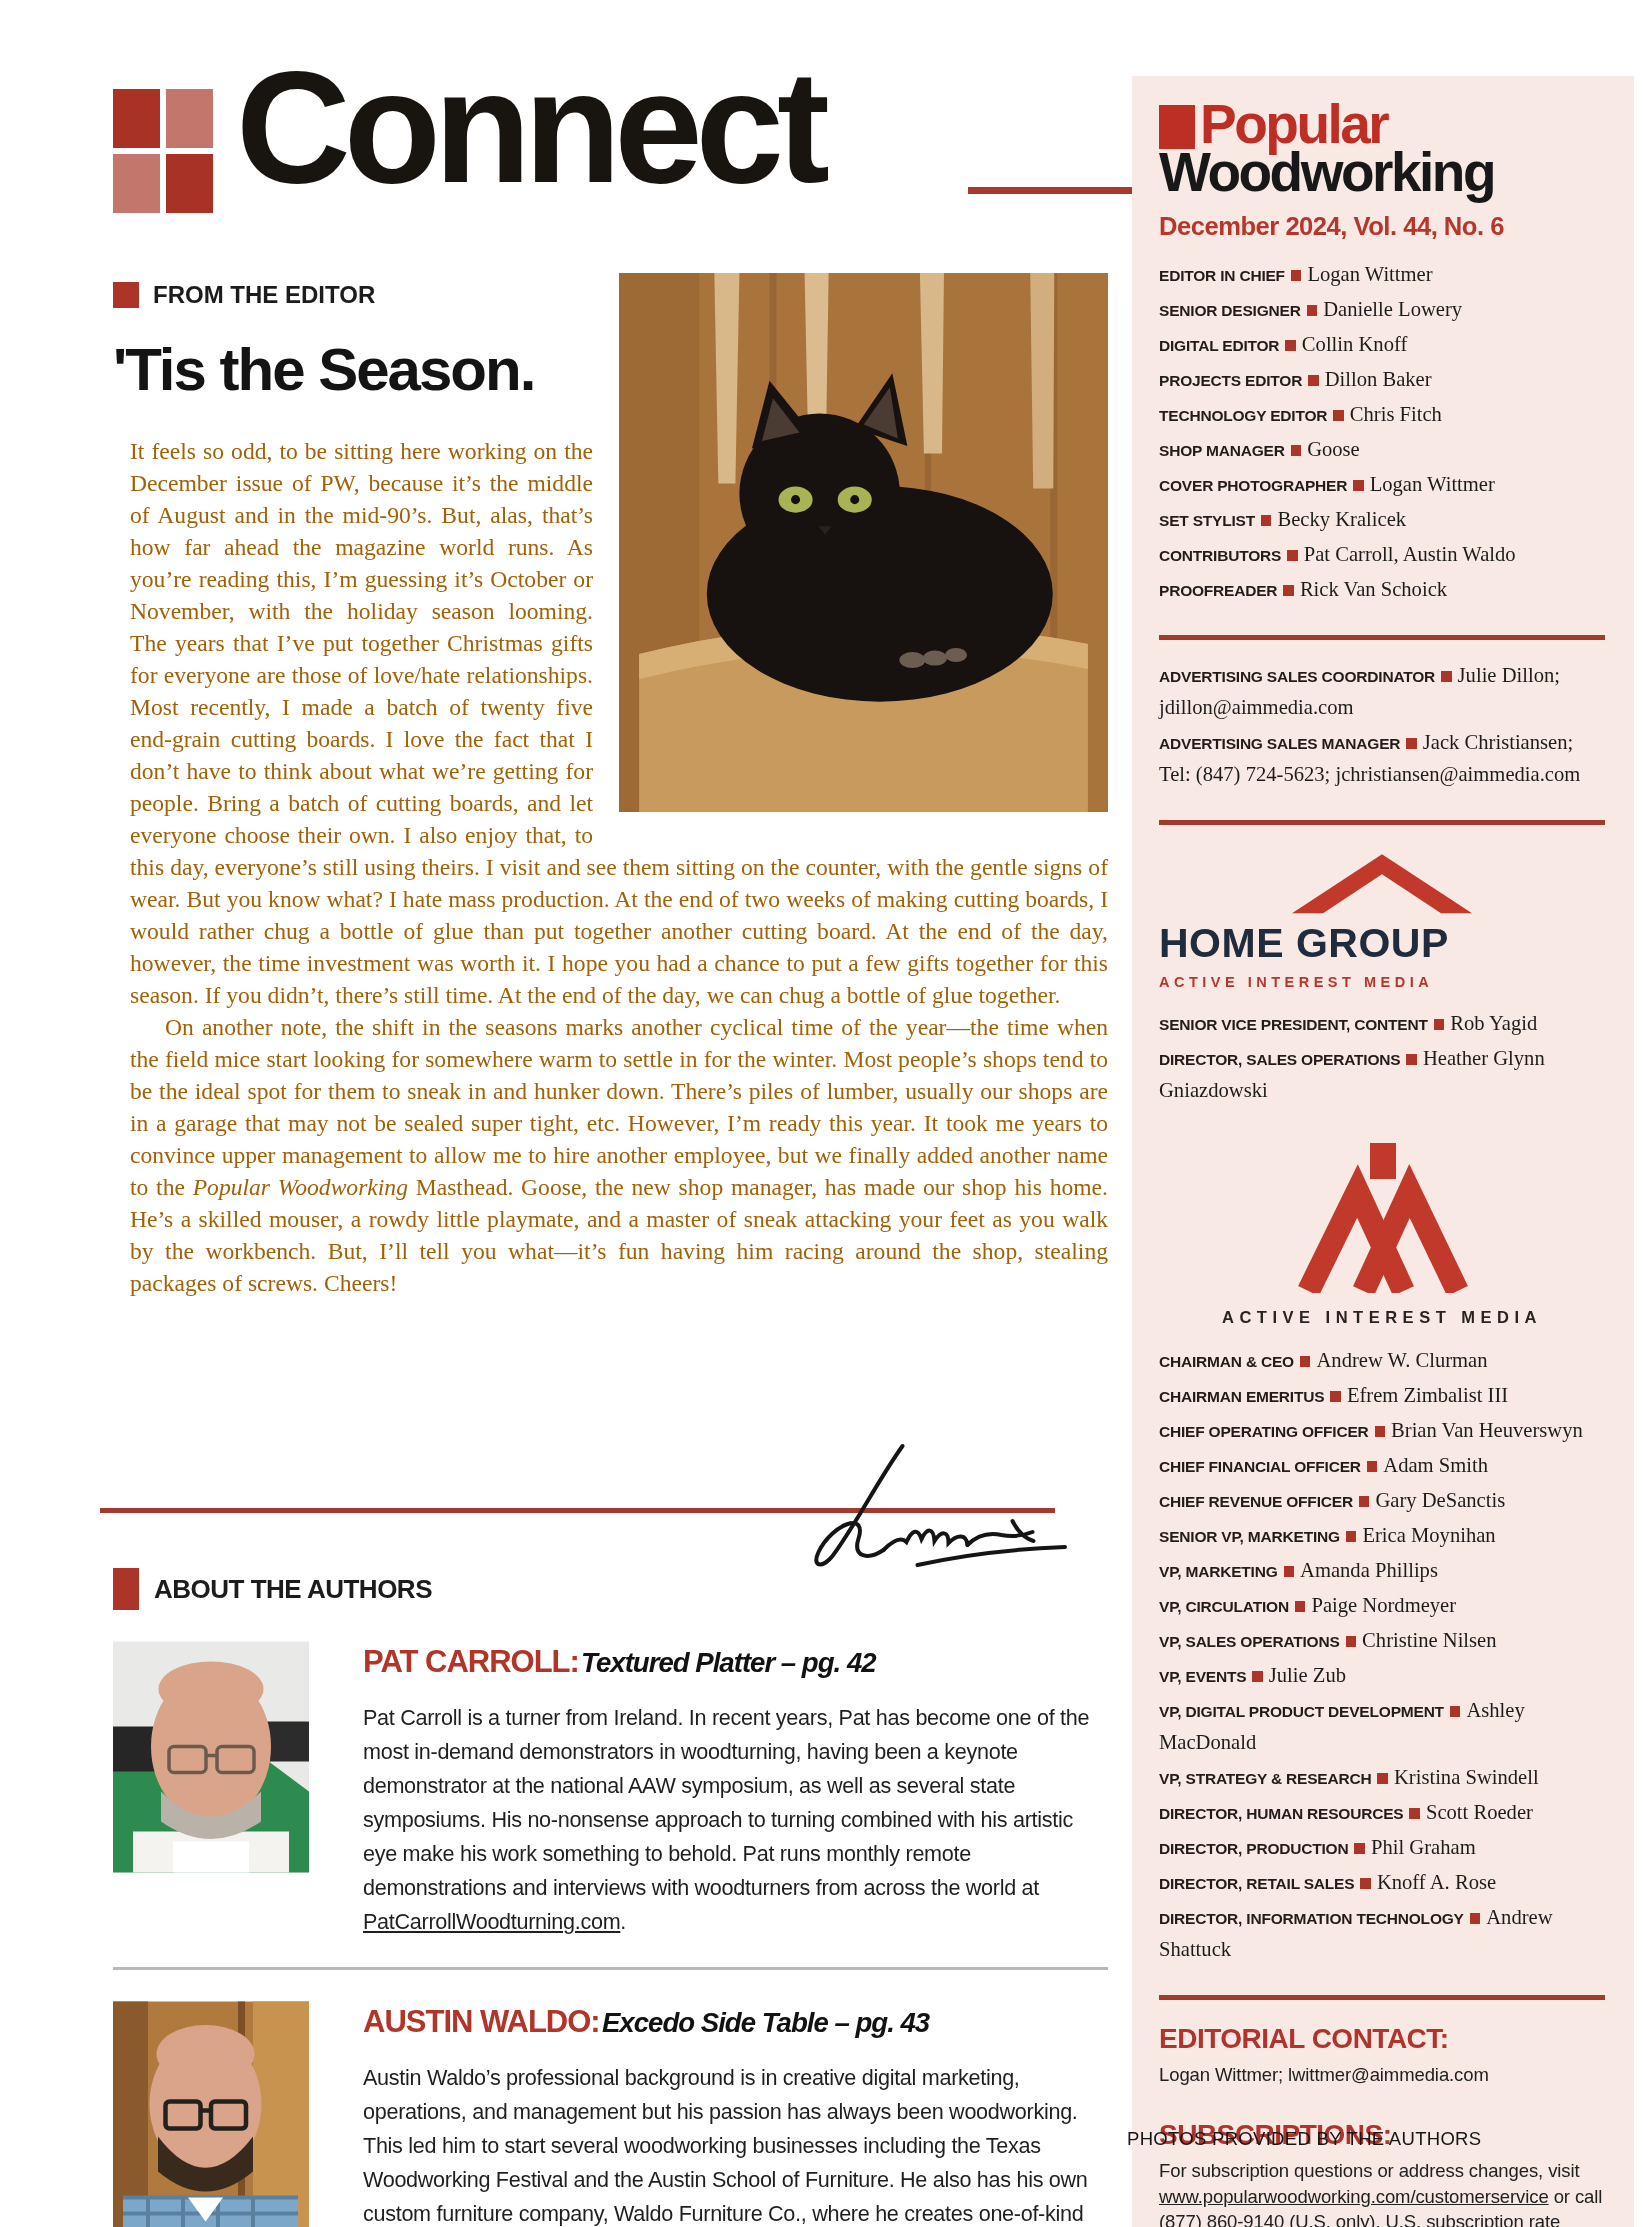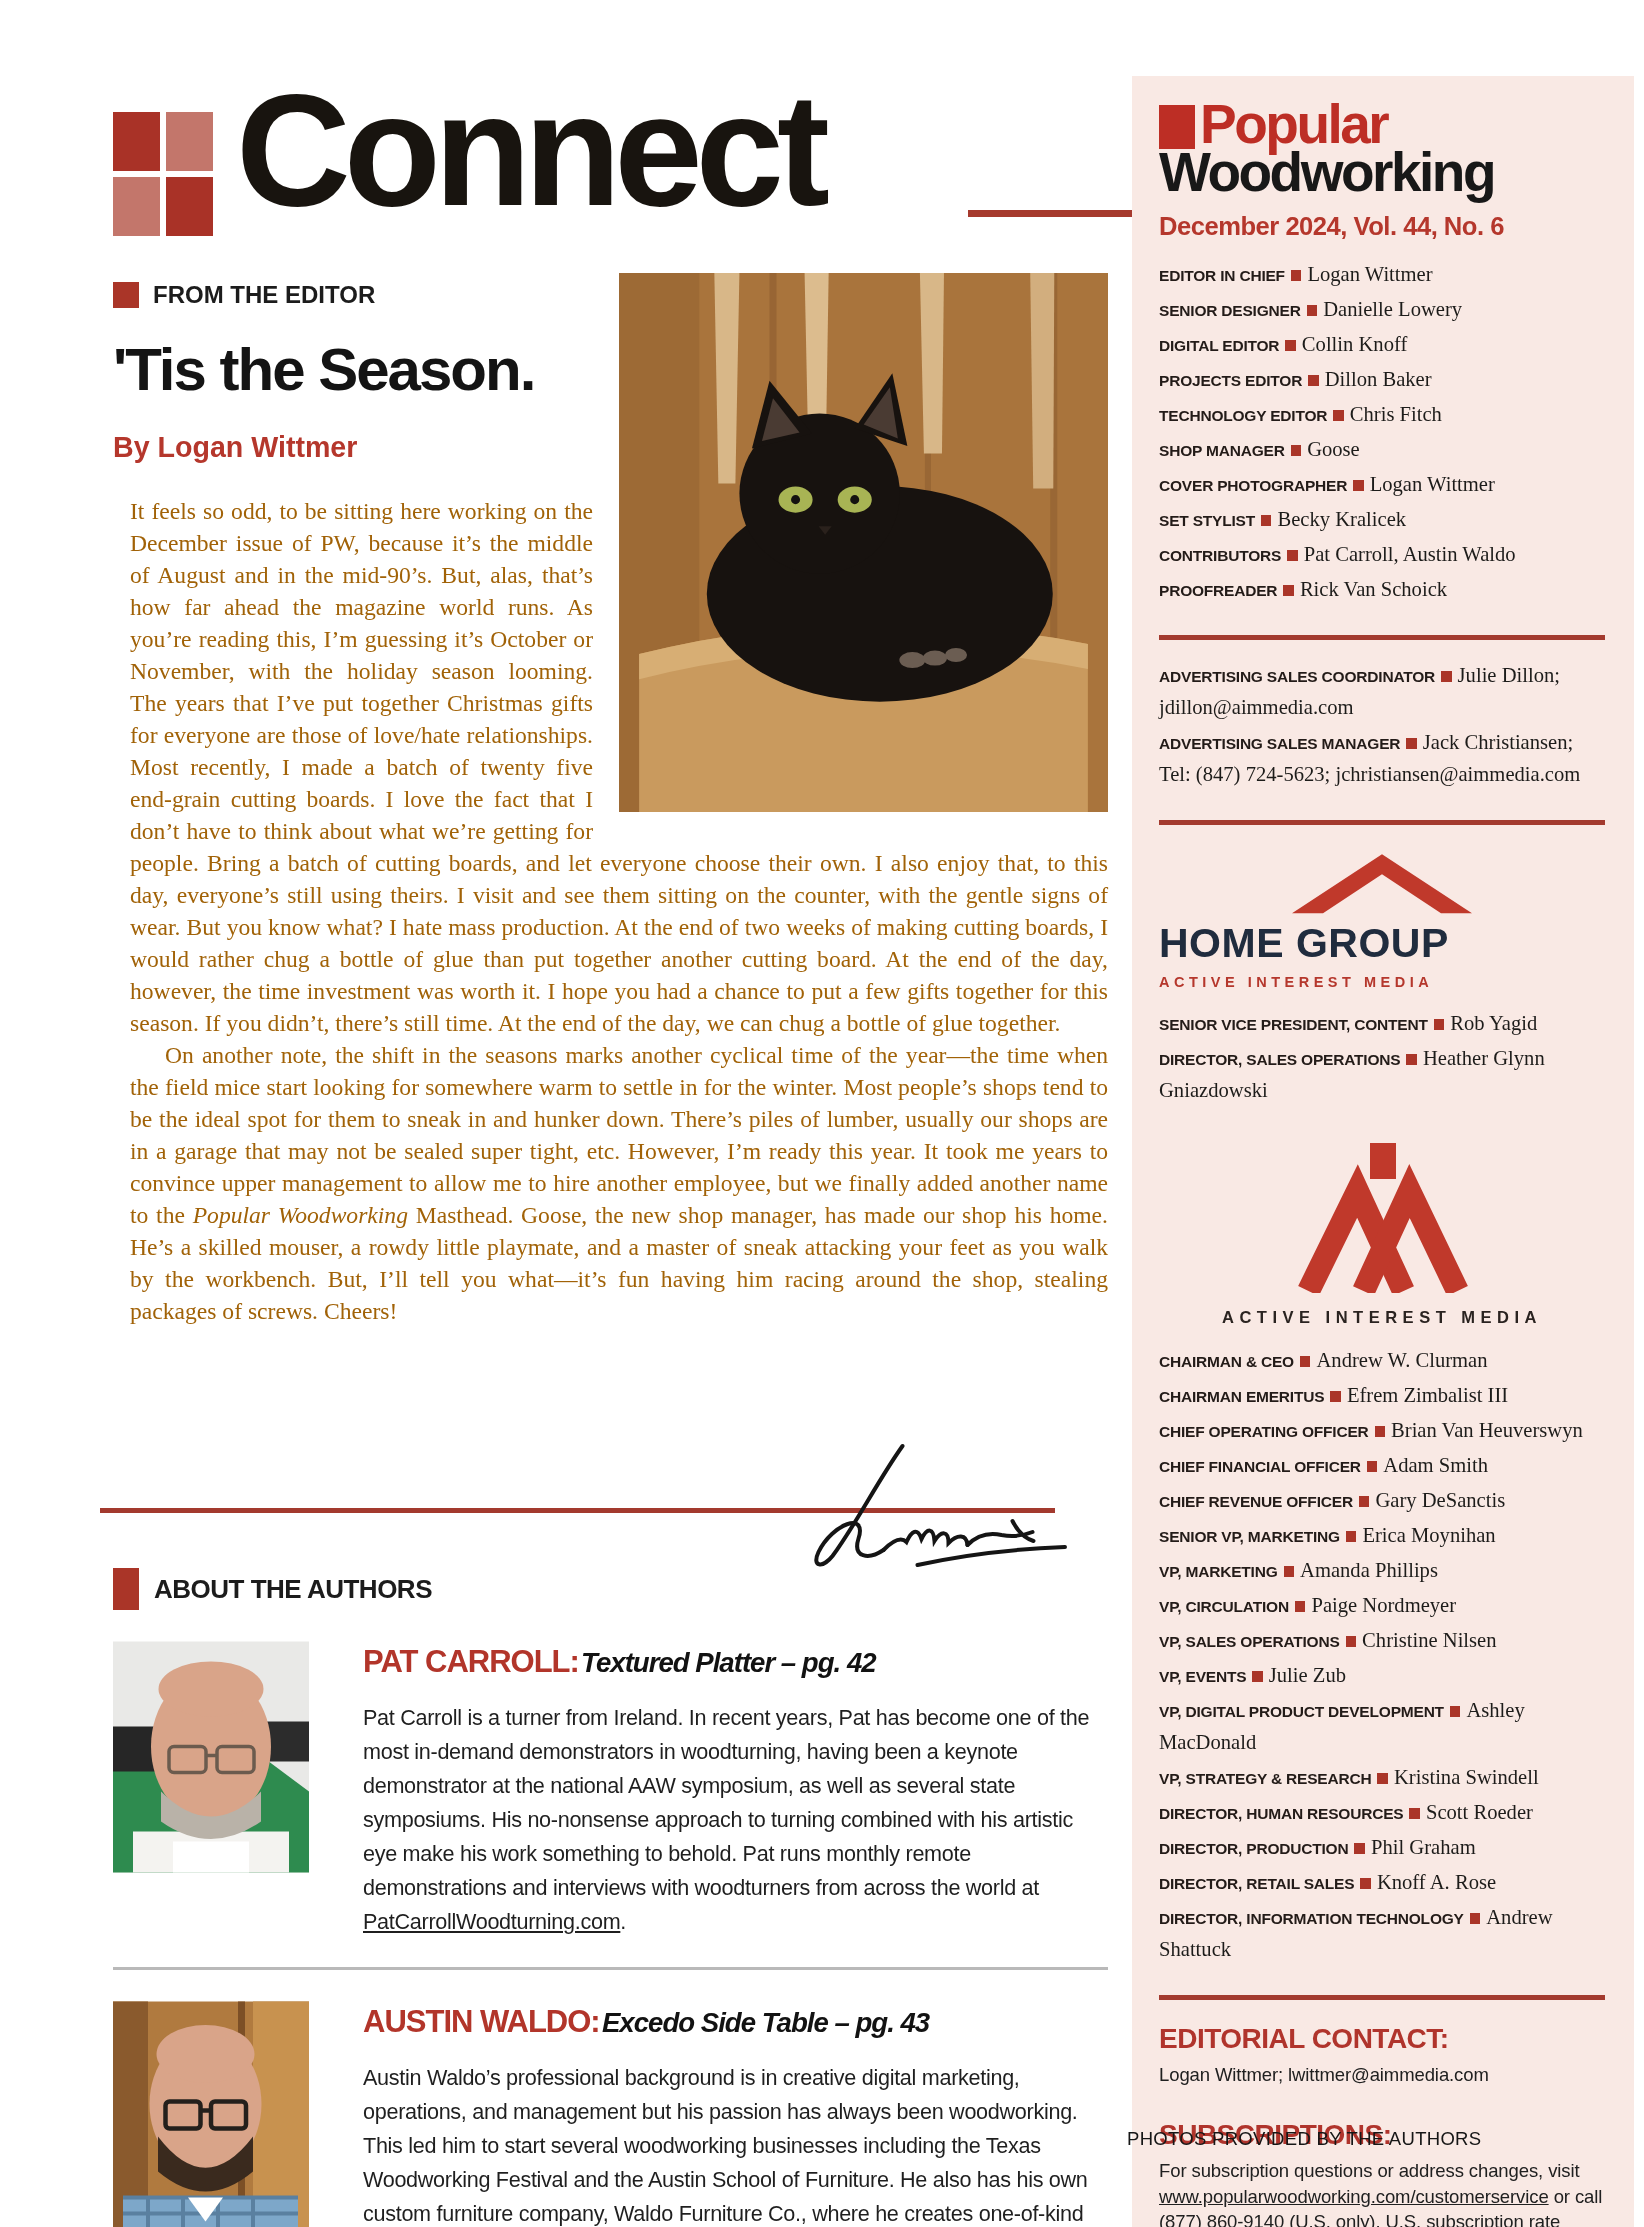--- a/index.html
+++ b/index.html
@@ -1,21 +1,21 @@
 <!DOCTYPE html>
 <html style="font-size:8px"><head>
 <meta charset="utf-8">
 <style>
   html,body{margin:0;padding:0;}
   body{
     width:1645px;height:2227px;position:relative;background:#ffffff;
     font-family:"Liberation Sans",sans-serif;color:#1b1b1b;overflow:hidden;
   }
   
-  .connect-header{position:absolute;left:113px;top:107px;width:1002px;height:135px;text-align:center;}
+  .connect-header{position:absolute;left:113px;top:84px;width:1002px;height:135px;text-align:center;}
   .connect-squares{position:absolute;left:0;top:5px;width:103px;height:125px;
     display:grid;grid-template-columns:47px 47px;grid-template-rows:59px 59px;gap:6px;}
   .connect-squares span{display:block;}
   .sq-tl{background:#a93227;}
   .sq-tr{background:#c3766b;}
   .sq-bl{background:#c3766b;}
   .sq-br{background:#a93227;}
   .connect-title{position:absolute;left:123px;top:-48px;font-size:159px;font-weight:bold;
     letter-spacing:-7px;color:#18140f;font-family:"Liberation Sans",sans-serif;}
   .connect-rule{position:absolute;left:855px;top:103px;width:253px;height:6.5px;background:#a63a2e;}
@@ -123,21 +123,20 @@
       <ellipse cx="585" cy="772" rx="26" ry="16" fill="#6b5d52"></ellipse>
       <ellipse cx="630" cy="768" rx="24" ry="15" fill="#6b5d52"></ellipse>
       <ellipse cx="672" cy="762" rx="22" ry="14" fill="#6b5d52"></ellipse>
     </svg>
   </div>
   <div class="kicker">
     <span class="kicker-sq"></span>
     <span class="kicker-text">FROM THE EDITOR</span>
   </div>
   <div class="editor-title">'Tis the Season.</div>
-  <div class="editor-byline">By Logan Wittmer</div>
   <div class="editor-body">
     <p><span>It feels so odd, to be sitting here working on the December issue of PW, because it’s the middle of August and in the mid-90’s. But, alas, that’s how far ahead the magazine world runs. As you’re reading this, I’m guessing it’s October or November, with the holiday season looming. The years that I’ve put together Christmas gifts for everyone are those of love/hate relationships. Most recently, I made a batch of twenty five end-grain cutting boards. I love the fact that I don’t have to think about what we’re getting for people. Bring a batch of cutting boards, and let everyone choose their own. I also enjoy that, to this day, everyone’s still using theirs. I visit and see them sitting on the counter, with the gentle signs of wear. But you know what? I hate mass production. At the end of two weeks of making cutting boards, I would rather chug a bottle of glue than put together another cutting board. At the end of the day, however, the time investment was worth it. I hope you had a chance to put a few gifts together for this season. If you didn’t, there’s still time. At the end of the day, we can chug a bottle of glue together.</span></p>
     <p><span>On another note, the shift in the seasons marks another cyclical time of the year—the time when the field mice start looking for somewhere warm to settle in for the winter. Most people’s shops tend to be the ideal spot for them to sneak in and hunker down. There’s piles of lumber, usually our shops are in a garage that may not be sealed super tight, etc. However, I’m ready this year. It took me years to convince upper management to allow me to hire another employee, but we finally added another name to the </span><span class="em-italic">Popular Woodworking</span><span> Masthead. Goose, the new shop manager, has made our shop his home. He’s a skilled mouser, a rowdy little playmate, and a master of sneak attacking your feet as you walk by the workbench. But, I’ll tell you what—it’s fun having him racing around the shop, stealing packages of screws. Cheers!</span></p>
   </div>
 </div>
 
 <div class="editor-rule"></div>
 
 <div class="signature">
   <svg width="326" height="145" viewBox="0 0 650 290" xmlns="http://www.w3.org/2000/svg">

